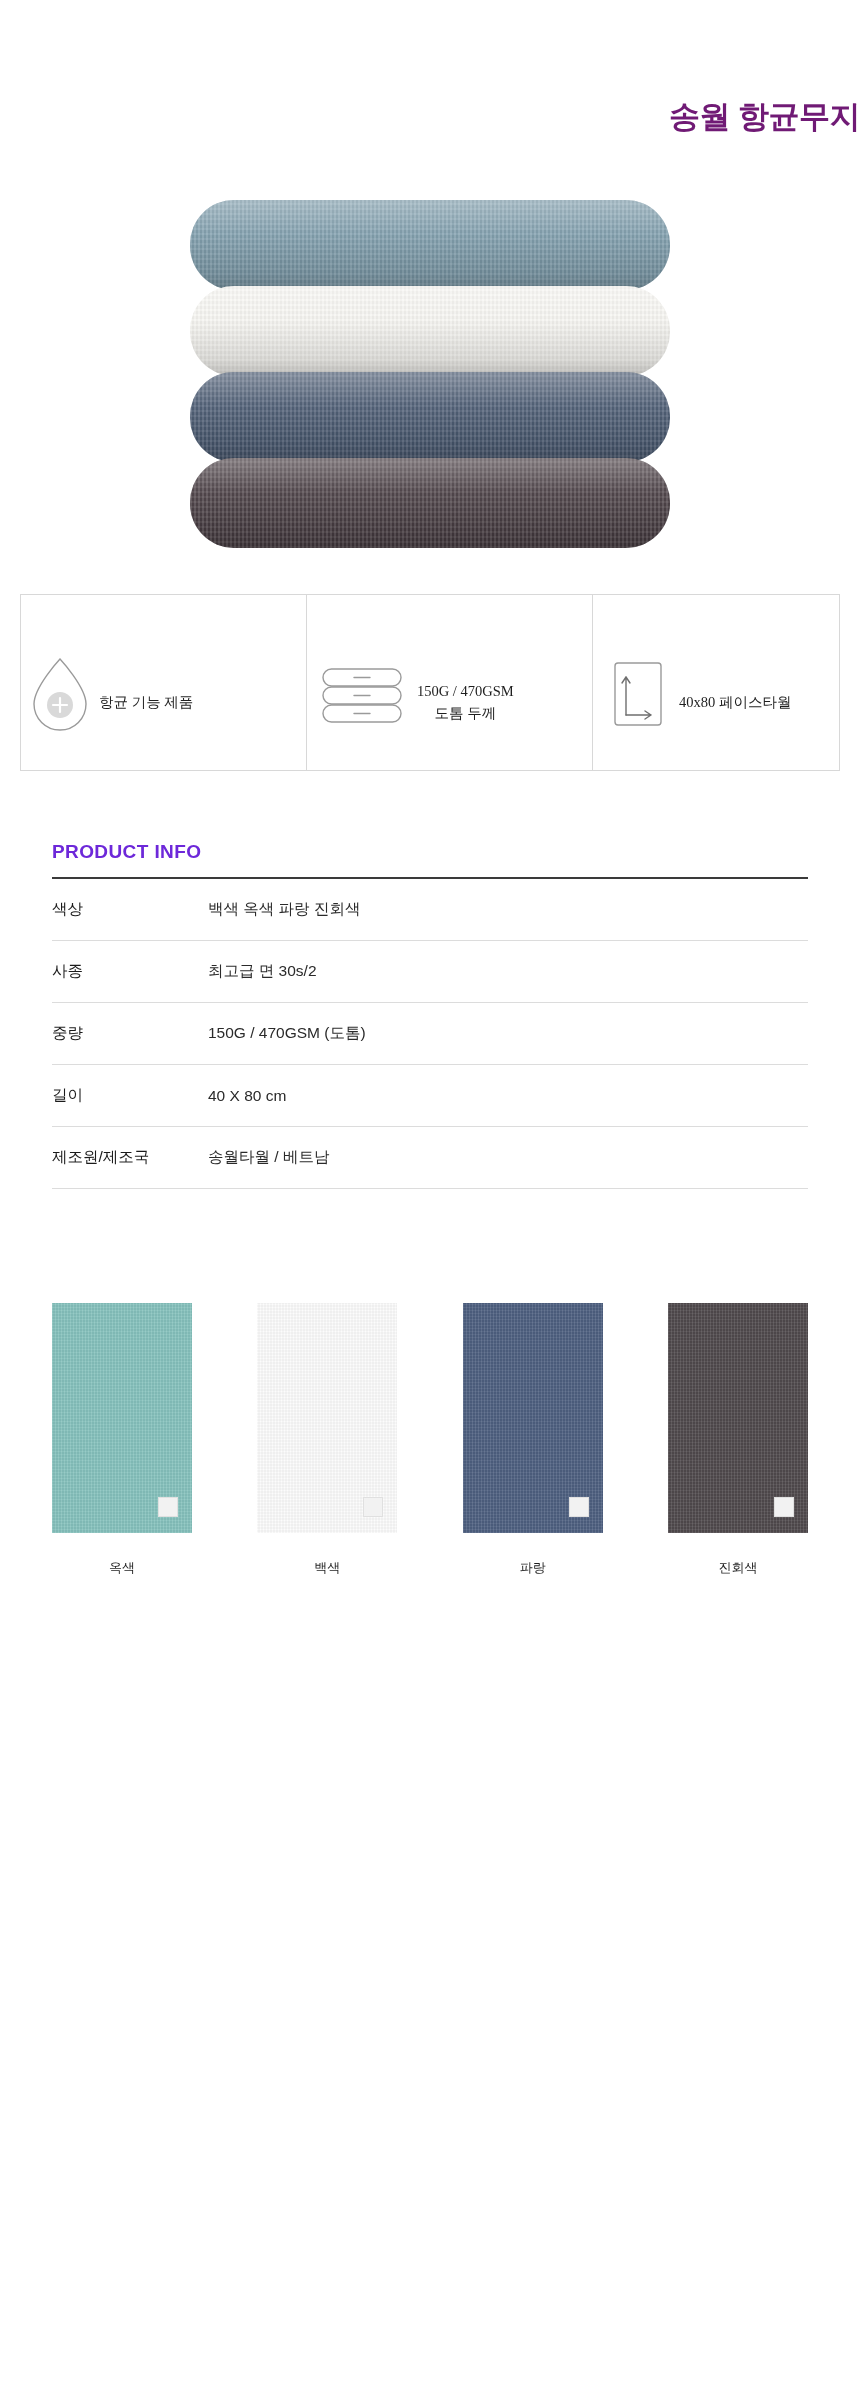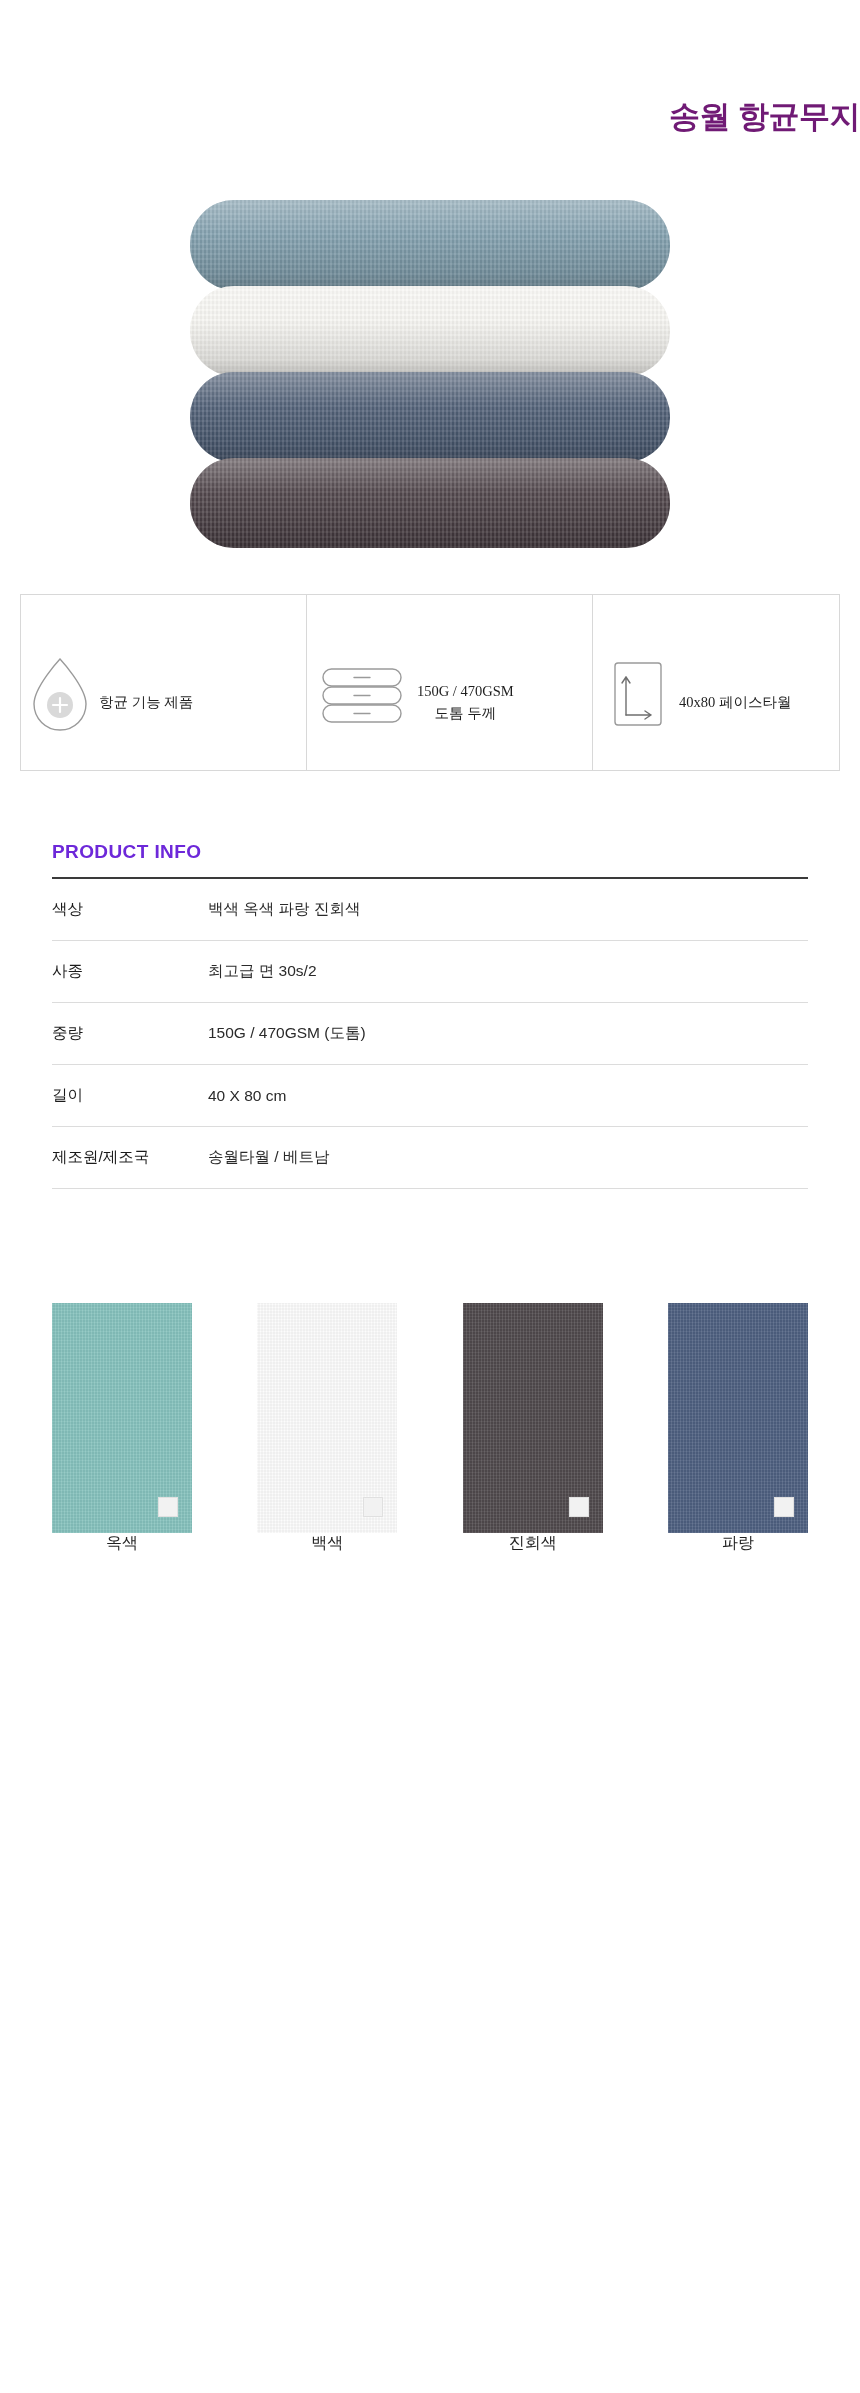--- a/index.html
+++ b/index.html
@@ -164,21 +164,22 @@
   .swatch .tag {
     position: absolute;
     right: 14px;
     bottom: 16px;
     width: 18px;
     height: 18px;
     background: #f2f2f2;
     border: 1px solid rgba(0,0,0,.07);
   }
   .swatch-label {
-    font-size: 16px;
+    margin-top: 26px;
+    font-size: 13px;
     color: #1f1f1f;
   }
   .bottom-pad { height: 120px; }
 </style>
 </head>
 <body>
 
 <div class="page">
 
   <div class="title">송월 항균무지</div>
@@ -288,31 +289,31 @@
 
     <div class="swatch-cell">
       <div class="swatch" id="swatch-1" style="background: rgb(251, 251, 251);">
         <div class="tex"></div>
         <div class="tag"></div>
       </div>
       <div class="swatch-label">백색</div>
     </div>
 
     <div class="swatch-cell">
+      <div class="swatch" id="swatch-2" style="background: rgb(78, 96, 128);">
+        <div class="tex"></div>
+        <div class="tag"></div>
+      </div>
+      <div class="swatch-label">파랑</div>
+    </div>
+
+    <div class="swatch-cell">
       <div class="swatch" id="swatch-3" style="background: rgb(80, 74, 77);">
         <div class="tex"></div>
         <div class="tag"></div>
       </div>
       <div class="swatch-label">진회색</div>
     </div>
 
-    <div class="swatch-cell">
-      <div class="swatch" id="swatch-2" style="background: rgb(78, 96, 128);">
-        <div class="tex"></div>
-        <div class="tag"></div>
-      </div>
-      <div class="swatch-label">파랑</div>
-    </div>
-
   </div>
 
   <div class="bottom-pad"></div>
 </div>
 
 </body></html>

